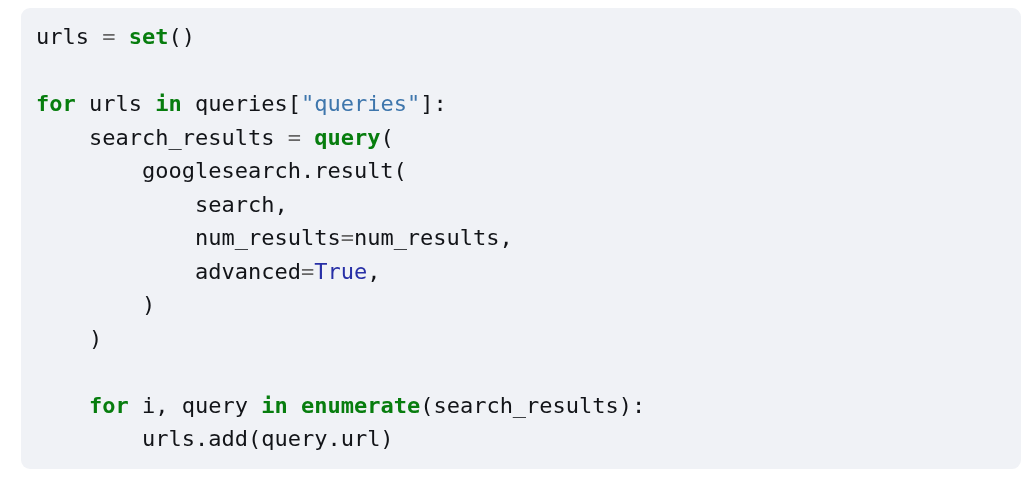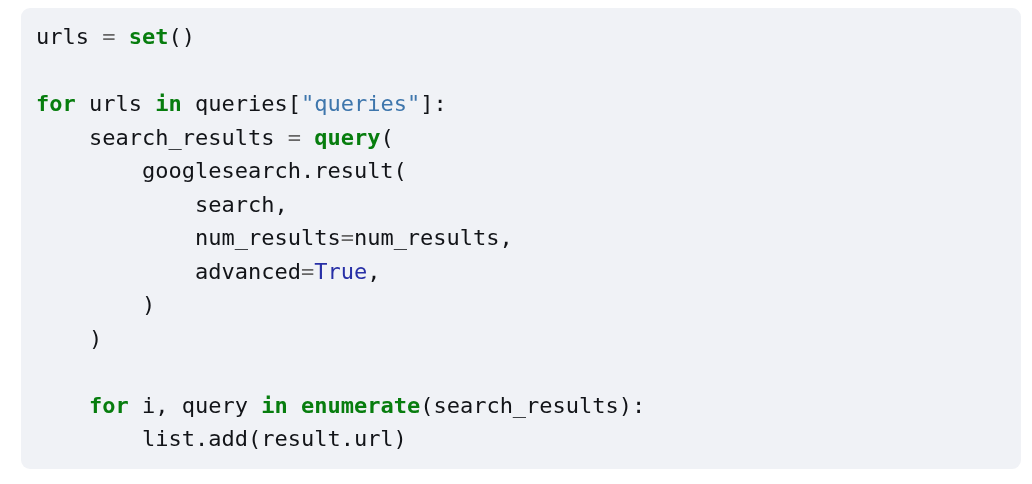--- a/index.html
+++ b/index.html
@@ -54,16 +54,16 @@
 <span class="tok-keyword">for</span><span class="tok-default"> urls </span><span class="tok-keyword">in</span><span class="tok-default"> queries[</span><span class="tok-string">"queries"</span><span class="tok-default">]:</span>
 <span class="tok-default">    search_results </span><span class="tok-operator">=</span><span class="tok-default"> </span><span class="tok-builtin">query</span><span class="tok-default">(</span>
 <span class="tok-default">        googlesearch.result(</span>
 <span class="tok-default">            search,</span>
 <span class="tok-default">            num_results</span><span class="tok-operator">=</span><span class="tok-default">num_results,</span>
 <span class="tok-default">            advanced</span><span class="tok-operator">=</span><span class="tok-constant">True</span><span class="tok-default">,</span>
 <span class="tok-default">        )</span>
 <span class="tok-default">    )</span>
 
 <span class="tok-default">    </span><span class="tok-keyword">for</span><span class="tok-default"> i, query </span><span class="tok-keyword">in</span><span class="tok-default"> </span><span class="tok-builtin">enumerate</span><span class="tok-default">(search_results):</span>
-<span class="tok-default">        list.add(result.url)</span>
+<span class="tok-default">        urls.add(query.url)</span>
 </pre>
   </div>
 </div>
 
 </body></html>

